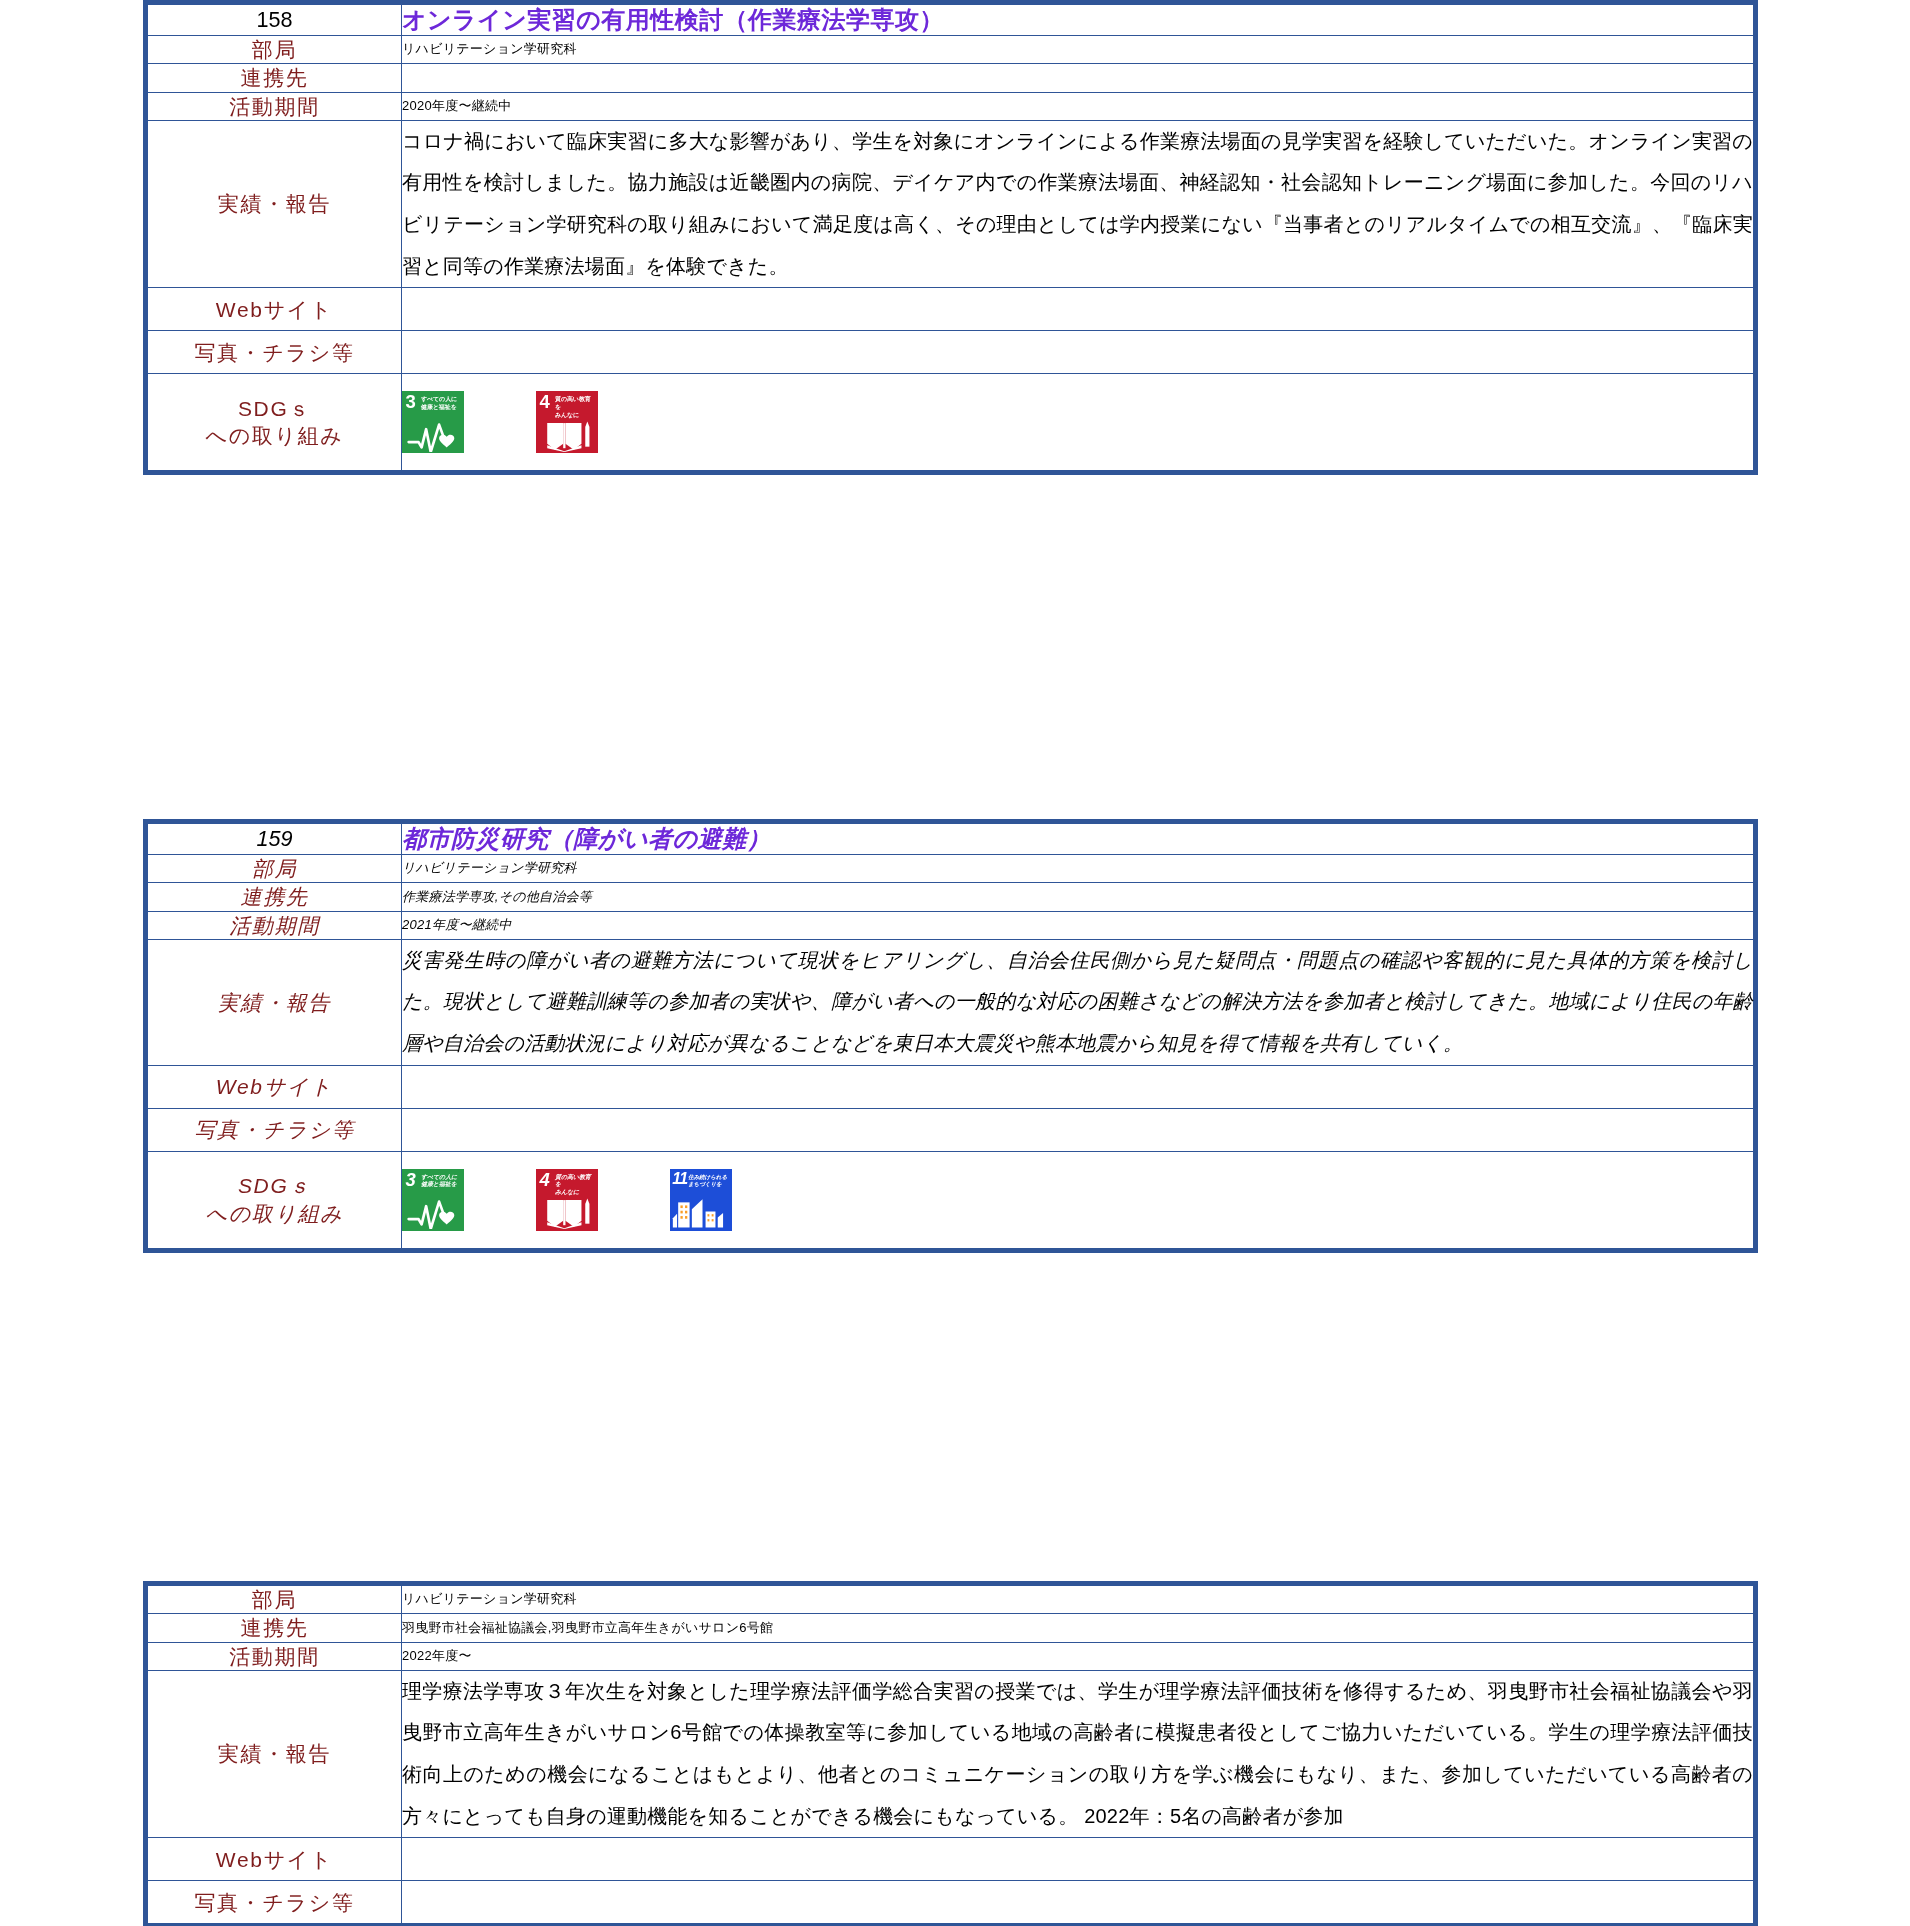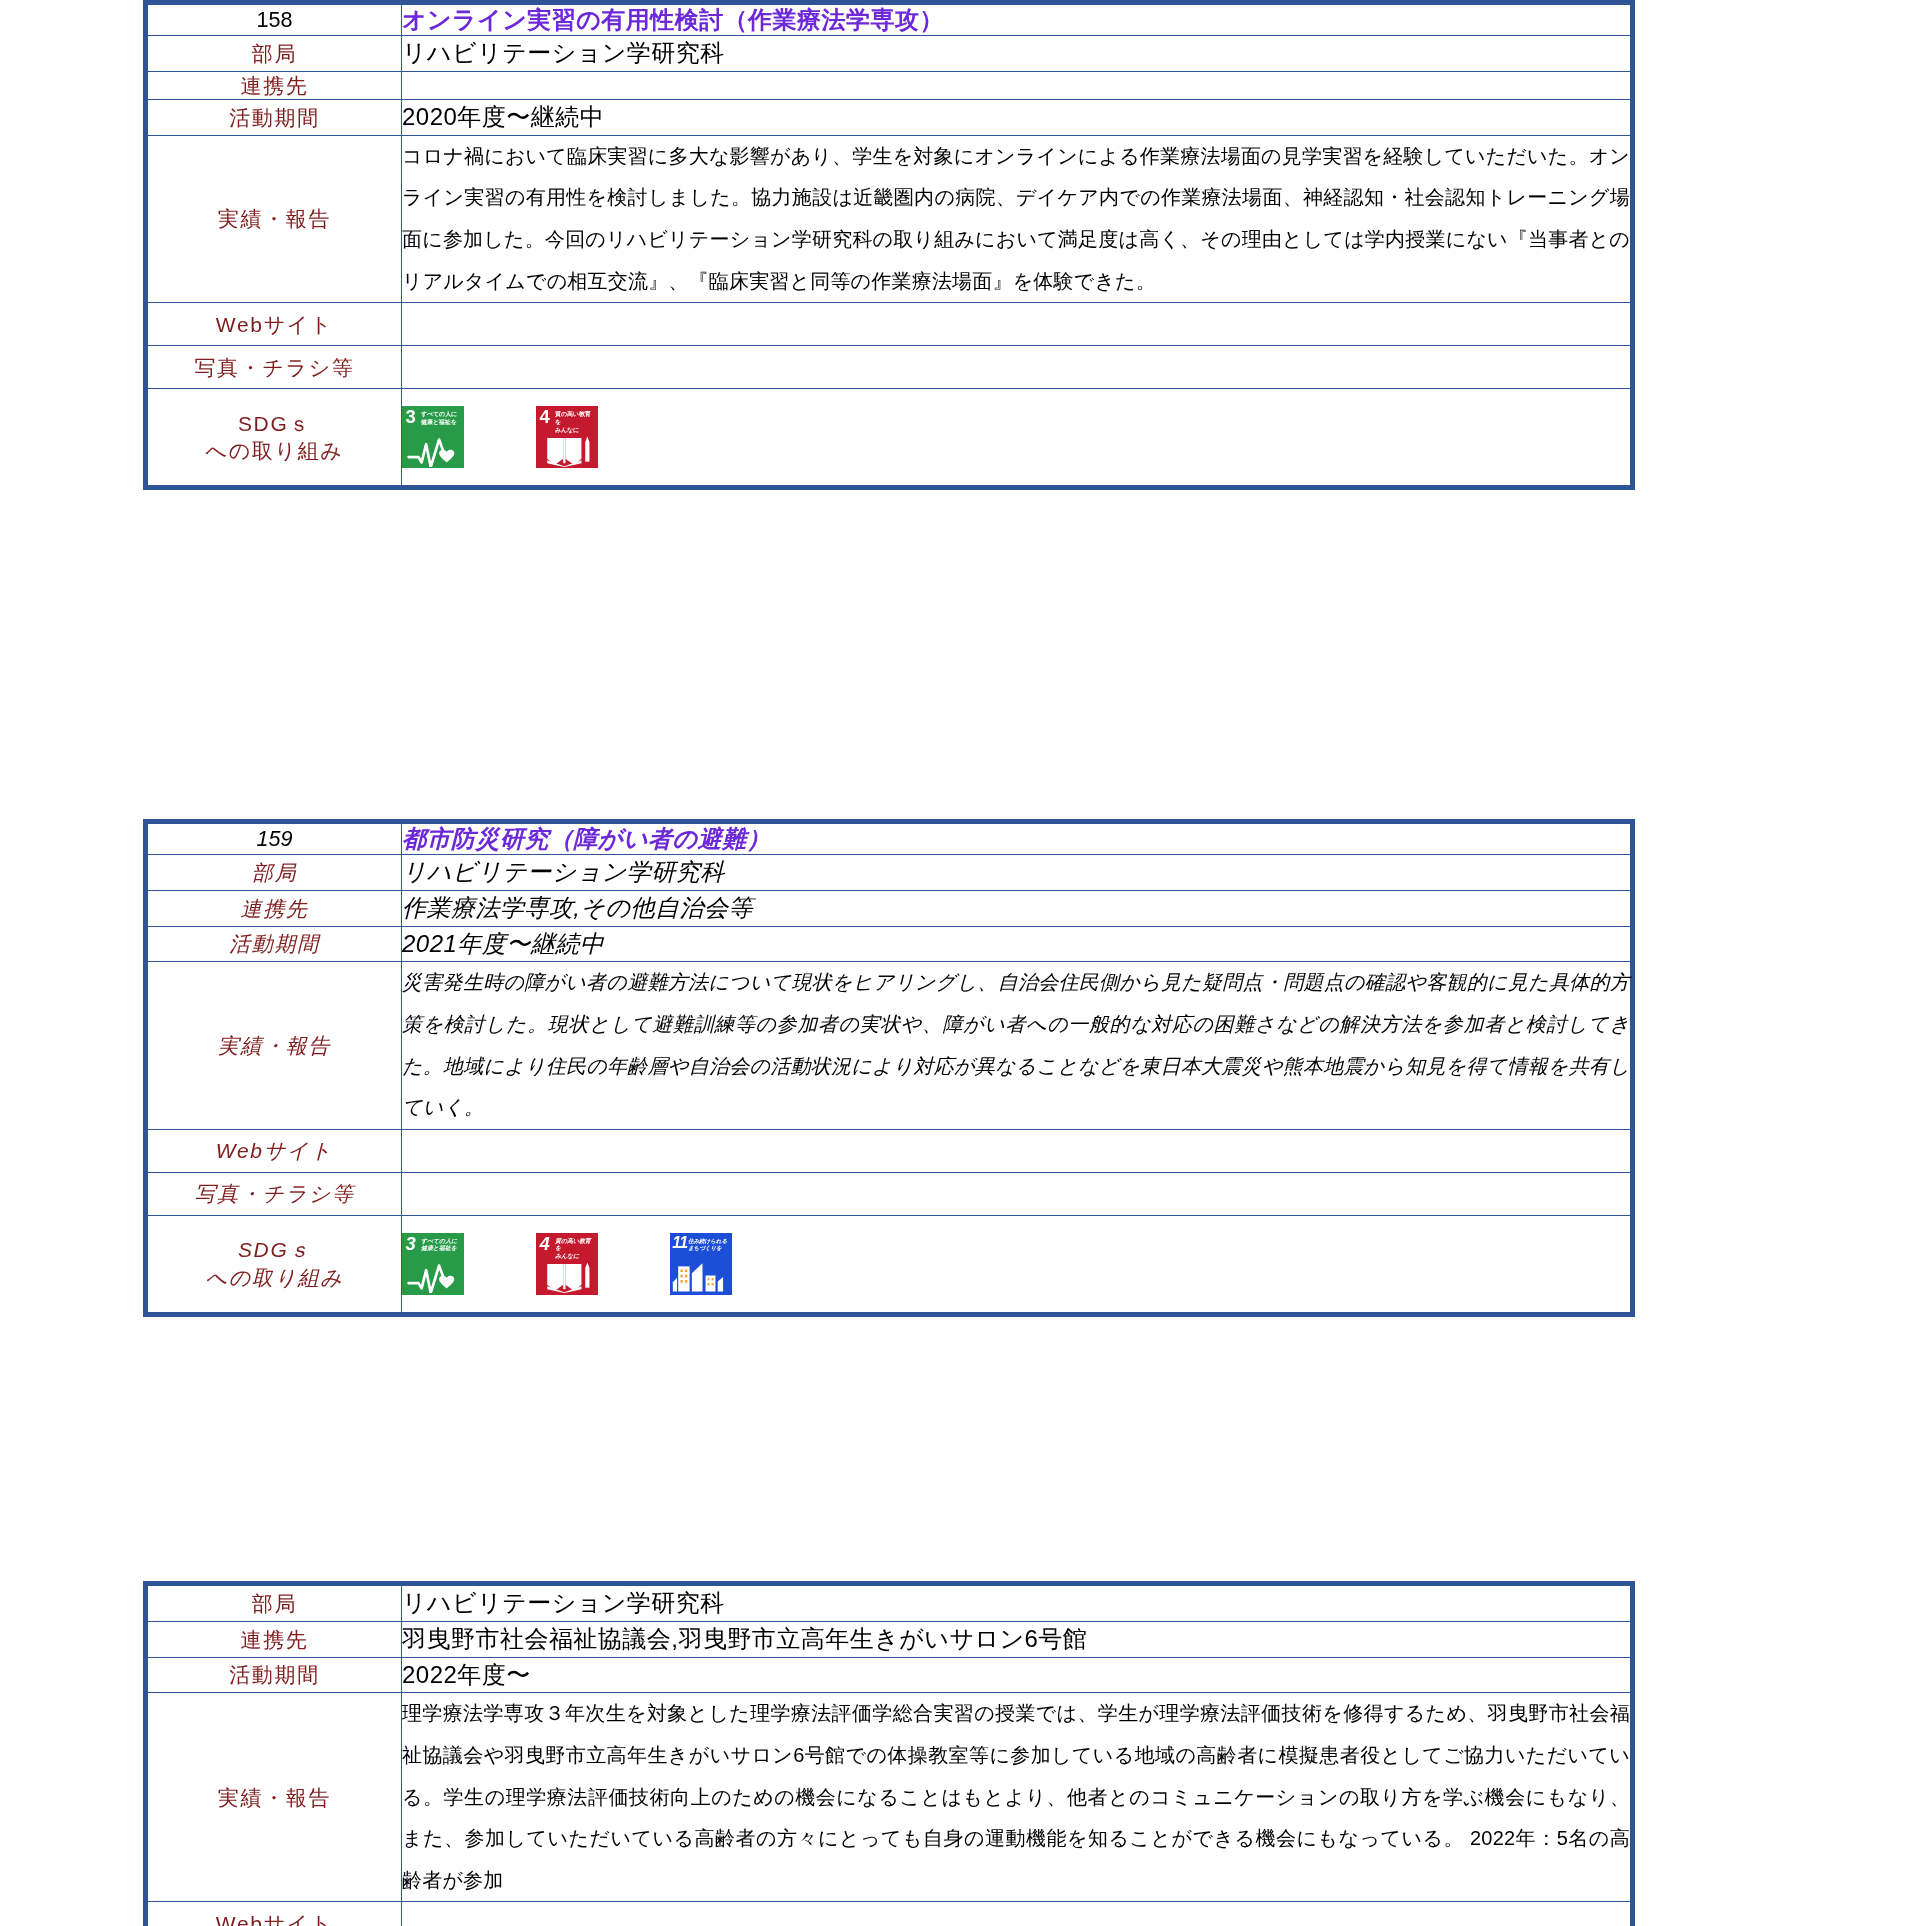--- a/index.html
+++ b/index.html
@@ -19,21 +19,21 @@
     position: relative;
     width: 1911px;
     height: 2455px;
     box-sizing: border-box;
     padding: 0 0 0 0;
   }
 
   .entry {
     position: absolute;
     left: 143px;
-    width: 1492px;
+    width: 1615px;
     box-sizing: border-box;
     border: 4.6px solid #2f5597;
     background: #ffffff;
   }
 
   table.entry-table {
     width: 100%;
     border-collapse: collapse;
     table-layout: fixed;
   }
@@ -70,21 +70,21 @@
   .title {
     font-size: 24px;
     font-weight: bold;
     color: #6d28d9;
     letter-spacing: 0.02em;
     padding: 7px 0 7px 14px;
     line-height: 1.25;
   }
 
   .val {
-    font-size: 24px;
+    font-size: 13px;
     color: #000000;
     padding: 7px 9.2px 7px 14px;
     line-height: 1.45;
     letter-spacing: 0.02em;
     margin-top: 22px;
   }
 
   .body-cell {
     padding: 13px 17px 13px 14px;
     font-size: 20px;

